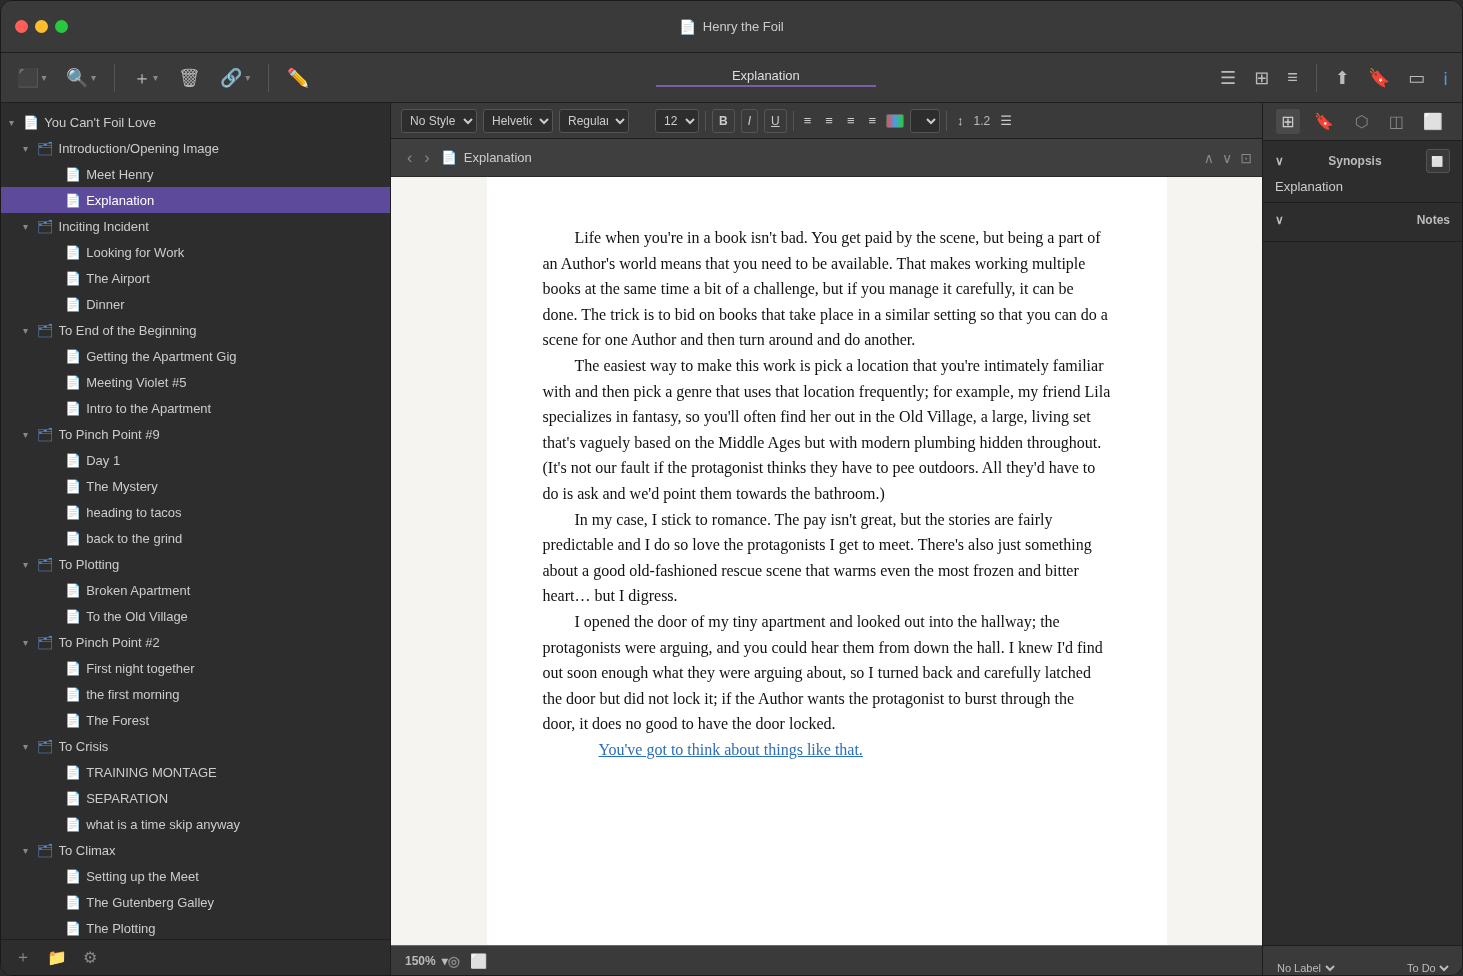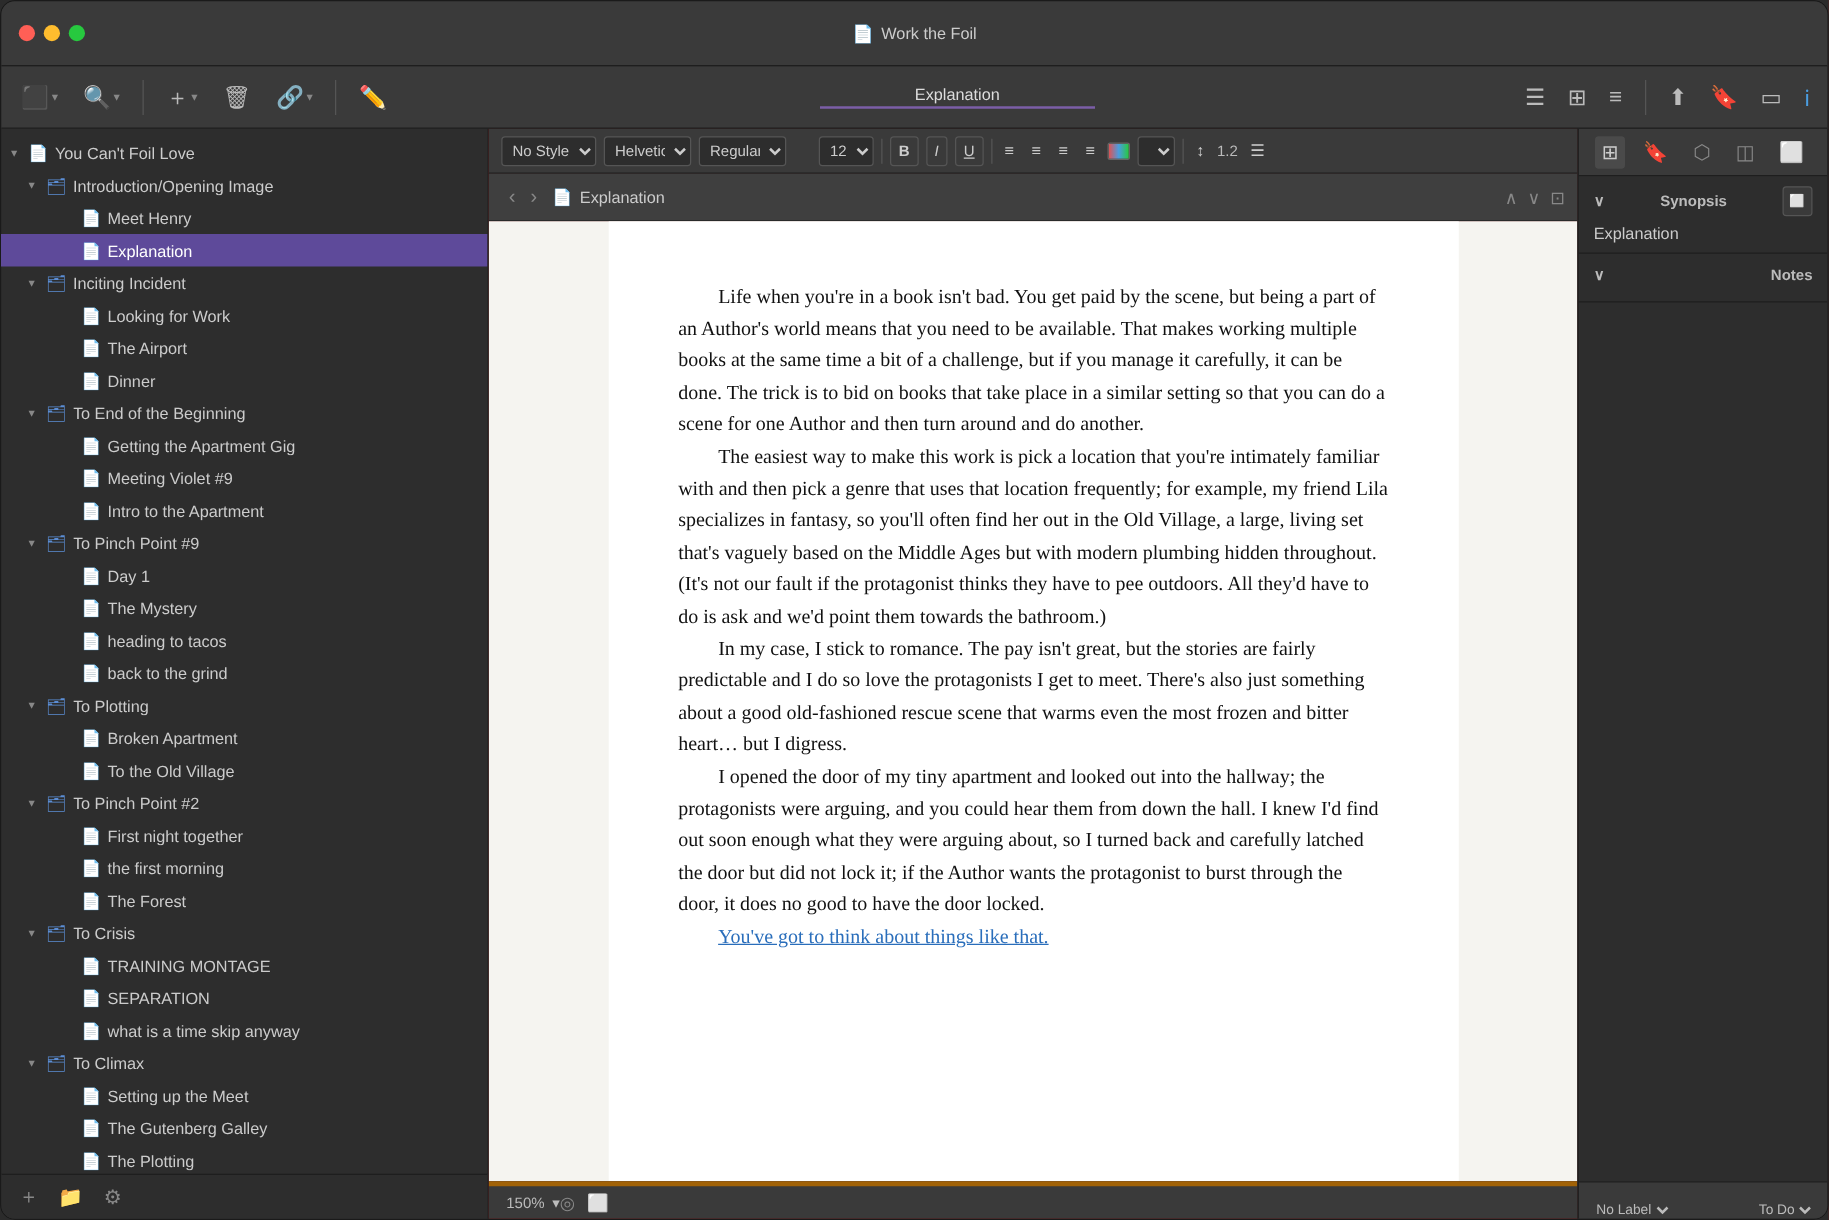--- a/index.html
+++ b/index.html
@@ -301,30 +301,32 @@
       color: #111;
     }
     .document-page p {
       margin-bottom: 0;
       text-indent: 2em;
     }
     .document-page p:first-child { text-indent: 2em; }
     .doc-link {
       color: #2a6ebb;
       text-decoration: underline;
+      margin-left: 24px;
     }
     
     .editor-footer {
       height: 30px;
       background: #3a3a3a;
-      border-top: 4px solid #a16207;
+      border-top: 1px solid #a16207;
       display: flex;
       align-items: center;
       padding: 0 14px;
       flex-shrink: 0;
+      font-weight: bold;
     }
     .footer-left { display: flex; align-items: center; gap: 6px; }
     .footer-zoom {
       color: #bbb;
       font-size: 12px;
     }
     .footer-center {
       flex: 1;
       text-align: center;
       color: #bbb;
@@ -419,21 +421,21 @@
 <div class="window">
 
   <div class="titlebar">
     <div class="traffic-lights">
       <div class="traffic-light tl-red"></div>
       <div class="traffic-light tl-yellow"></div>
       <div class="traffic-light tl-green"></div>
     </div>
     <div class="titlebar-title">
       <span class="title-icon">📄</span>
-      <span>Work the Foil</span>
+      <span>Henry the Foil</span>
     </div>
   </div>
 
   <div class="toolbar">
     <button class="toolbar-btn">
       <span>⬛</span>
       <span class="chevron">▾</span>
     </button>
     <button class="toolbar-btn">
       <span>🔍</span>
@@ -545,21 +547,21 @@
 
         <div class="tree-item" style="padding-left: 50px;">
           <span class="tree-arrow" style="visibility:hidden;">▸</span>
           <span class="item-icon doc-icon">📄</span>
           <span class="item-label">Getting the Apartment Gig</span>
         </div>
 
         <div class="tree-item" style="padding-left: 50px;">
           <span class="tree-arrow" style="visibility:hidden;">▸</span>
           <span class="item-icon doc-icon">📄</span>
-          <span class="item-label">Meeting Violet #9</span>
+          <span class="item-label">Meeting Violet #5</span>
         </div>
 
         <div class="tree-item" style="padding-left: 50px;">
           <span class="tree-arrow" style="visibility:hidden;">▸</span>
           <span class="item-icon doc-icon">📄</span>
           <span class="item-label">Intro to the Apartment</span>
         </div>
 
         <div class="tree-item" style="padding-left: 22px;">
           <span class="tree-arrow">▾</span>

